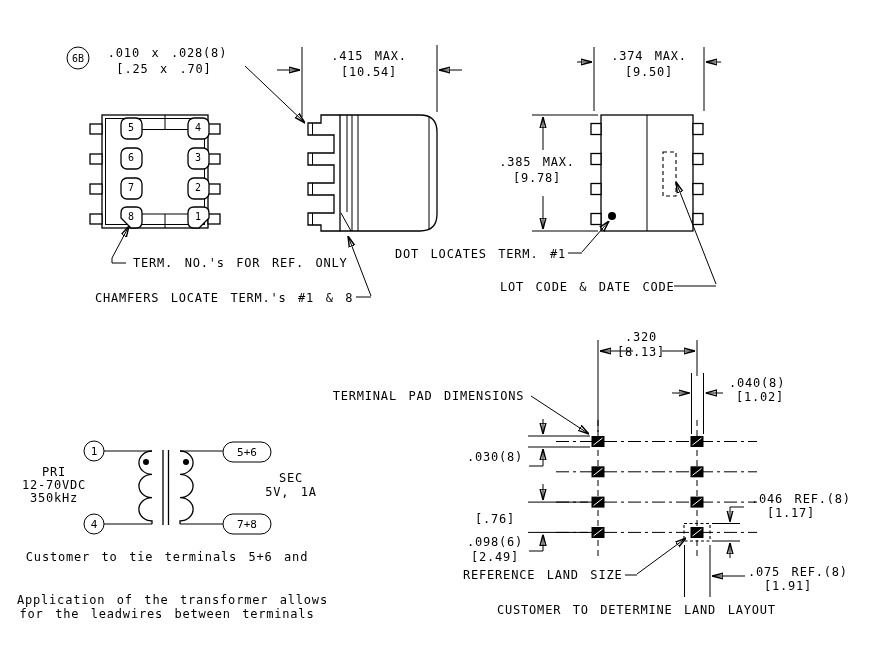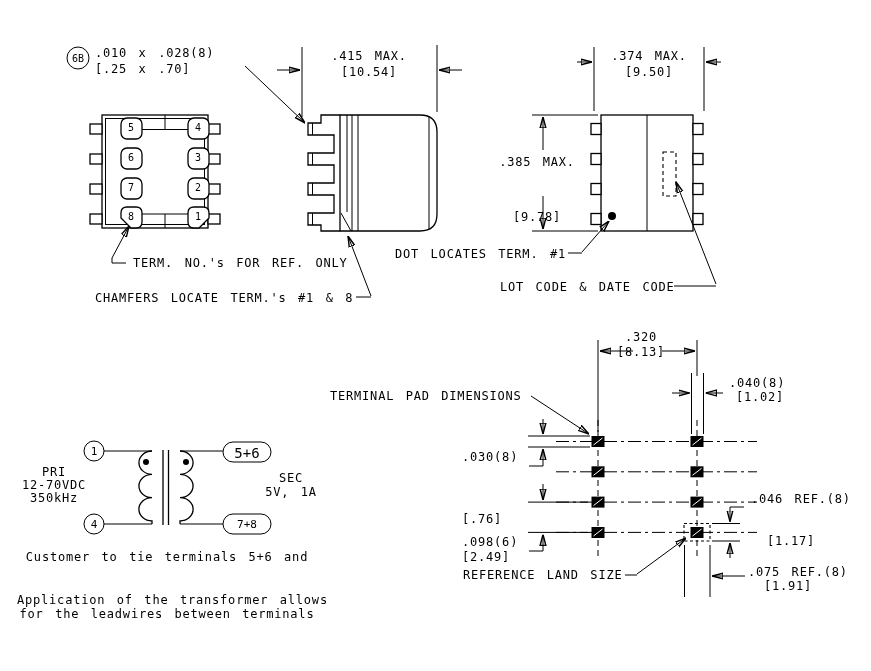--- a/index.html
+++ b/index.html
@@ -11,21 +11,21 @@
   svg .fw{fill:#fff;}
   svg .fb{fill:#000;stroke:none;}
   svg .ws{stroke:#fff;stroke-width:1;}
   svg .dash{stroke-dasharray:4 3;stroke-width:1.1;}
   svg .bdash{stroke-dasharray:3 2.5;stroke-width:1.1;}
   svg .cdash{stroke-dasharray:13 4 3 4;stroke-width:1;}
   svg .vdash{stroke-dasharray:6 4;stroke-width:1;}
   .lbl{position:absolute;color:#000;font-size:12px;line-height:14px;letter-spacing:0.8px;
        word-spacing:3.5px;white-space:pre;}
   .ctr{text-align:center;}
-  .rgt{text-align:left;}
+  .rgt{text-align:center;}
   .num{font-size:10px;letter-spacing:0;word-spacing:0;text-align:center;}
 </style>
 </head>
 <body>
 
 <div id="canvas">
 
 <svg id="linework" width="871" height="671" viewBox="0 0 871 671">
   <defs>
     <marker id="ah" viewBox="0 0 10 7" refX="10" refY="3.5" markerWidth="11" markerHeight="8" orient="auto" markerUnits="userSpaceOnUse">
@@ -216,30 +216,30 @@
 <span class="lbl num" style="left:191px;top:151px;width:14px;">3</span>
 <span class="lbl num" style="left:191px;top:181px;width:14px;">2</span>
 <span class="lbl num" style="left:191px;top:210px;width:14px;">1</span>
 
 <span class="lbl ctr" style="left:319px;top:49px;width:100px;">.415 MAX.</span>
 <span class="lbl ctr" style="left:319px;top:65px;width:100px;">[10.54]</span>
 
 <span class="lbl ctr" style="left:599px;top:49px;width:100px;">.374 MAX.</span>
 <span class="lbl ctr" style="left:599px;top:65px;width:100px;">[9.50]</span>
 <span class="lbl ctr" style="left:489px;top:155px;width:96px;">.385 MAX.</span>
-<span class="lbl ctr" style="left:489px;top:171px;width:96px;margin-top:39px;">[9.78]</span>
+<span class="lbl ctr" style="left:489px;top:171px;width:96px;">[9.78]</span>
 
 <span class="lbl" style="left:133px;top:256px;">TERM. NO.'s FOR REF. ONLY</span>
 <span class="lbl" style="left:95px;top:291px;">CHAMFERS LOCATE TERM.'s #1 &amp; 8</span>
 <span class="lbl" style="left:395px;top:247px;">DOT LOCATES TERM. #1</span>
 <span class="lbl" style="left:500px;top:280px;">LOT CODE &amp; DATE CODE</span>
 
 <span class="lbl num" style="left:87px;top:445px;width:14px;font-size:11px;">1</span>
 <span class="lbl num" style="left:87px;top:518px;width:14px;font-size:11px;">4</span>
-<span class="lbl num" style="left:229px;top:446px;width:36px;font-size:14px;">5+6</span>
+<span class="lbl num" style="left:229px;top:446px;width:36px;font-size:11px;">5+6</span>
 <span class="lbl num" style="left:229px;top:518px;width:36px;font-size:11px;">7+8</span>
 
 <span class="lbl ctr" style="left:20px;top:465px;width:68px;">PRI</span>
 <span class="lbl ctr" style="left:20px;top:478px;width:68px;">12-70VDC</span>
 <span class="lbl ctr" style="left:20px;top:491px;width:68px;">350kHz</span>
 <span class="lbl ctr" style="left:258px;top:471px;width:66px;">SEC</span>
 <span class="lbl ctr" style="left:258px;top:485px;width:66px;">5V, 1A</span>
 
 <span class="lbl ctr" style="left:22px;top:550px;width:290px;">Customer to tie terminals 5+6 and</span>
 <span class="lbl ctr" style="left:17px;top:593px;width:300px;">Application of the transformer allows</span>
@@ -248,18 +248,19 @@
 <span class="lbl ctr" style="left:601px;top:330px;width:80px;">.320</span>
 <span class="lbl ctr" style="left:601px;top:345px;width:80px;">[8.13]</span>
 <span class="lbl" style="left:729px;top:376px;">.040(8)</span>
 <span class="lbl" style="left:736px;top:390px;">[1.02]</span>
 <span class="lbl rgt" style="left:330px;top:389px;width:197px;">TERMINAL PAD DIMENSIONS</span>
 <span class="lbl rgt" style="left:462px;top:450px;width:66px;">.030(8)</span>
 <span class="lbl rgt" style="left:462px;top:464px;width:66px;margin-top:48px;">[.76]</span>
 <span class="lbl rgt" style="left:462px;top:535px;width:66px;">.098(6)</span>
 <span class="lbl rgt" style="left:462px;top:550px;width:66px;">[2.49]</span>
 <span class="lbl" style="left:751px;top:492px;">.046 REF.(8)</span>
-<span class="lbl" style="left:767px;top:534px;text-align:center;">[1.17]</span>
+<span class="lbl" style="left:767px;top:506px;text-align:center;">[1.17]</span>
 <span class="lbl" style="left:748px;top:565px;">.075 REF.(8)</span>
 <span class="lbl" style="left:764px;top:579px;">[1.91]</span>
 <span class="lbl" style="left:463px;top:568px;">REFERENCE LAND SIZE</span>
+<span class="lbl" style="left:497px;top:603px;">CUSTOMER TO DETERMINE LAND LAYOUT</span>
 
 </div>
 
 </body></html>

